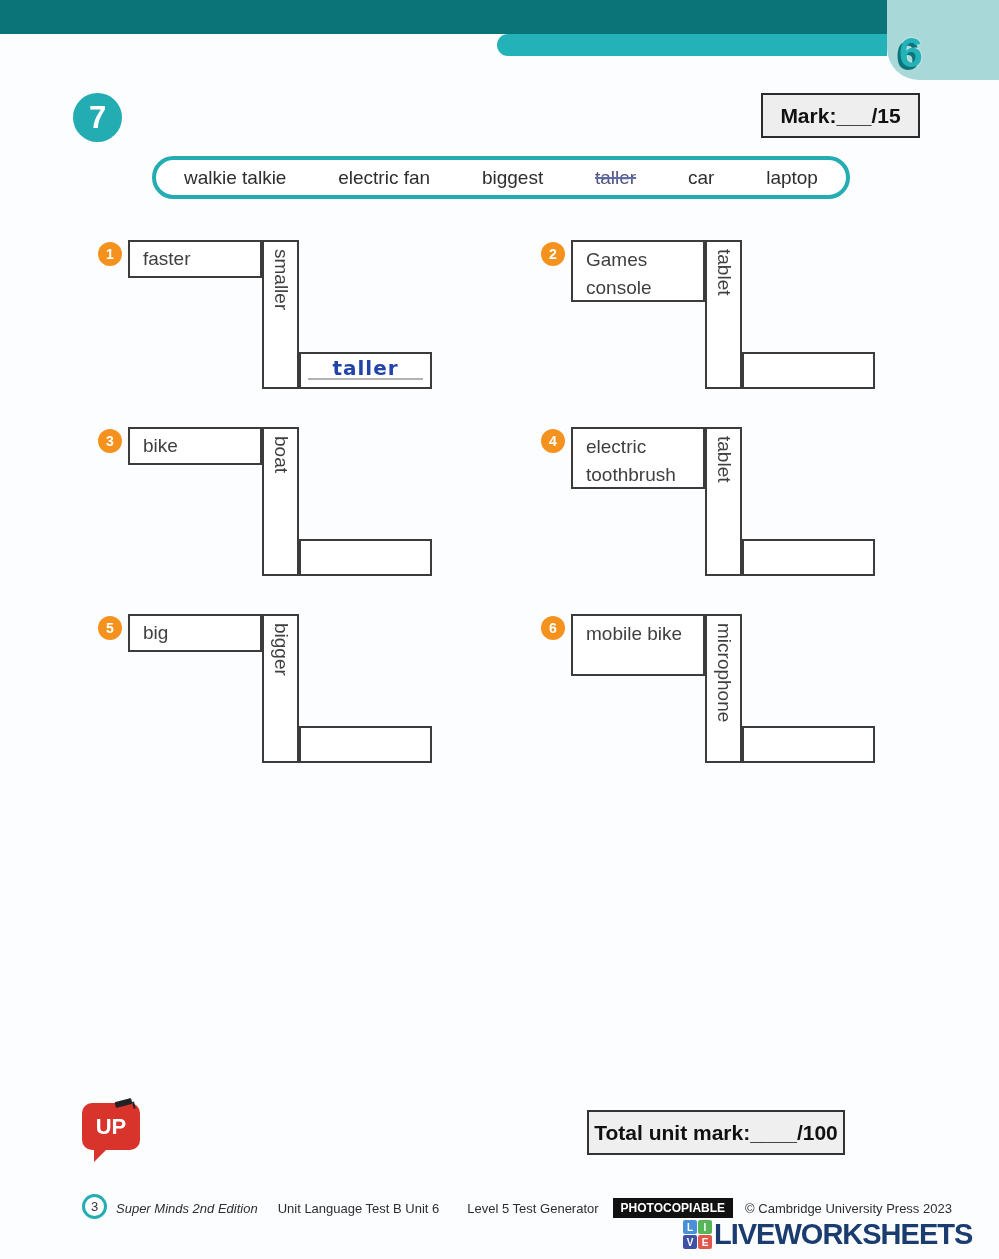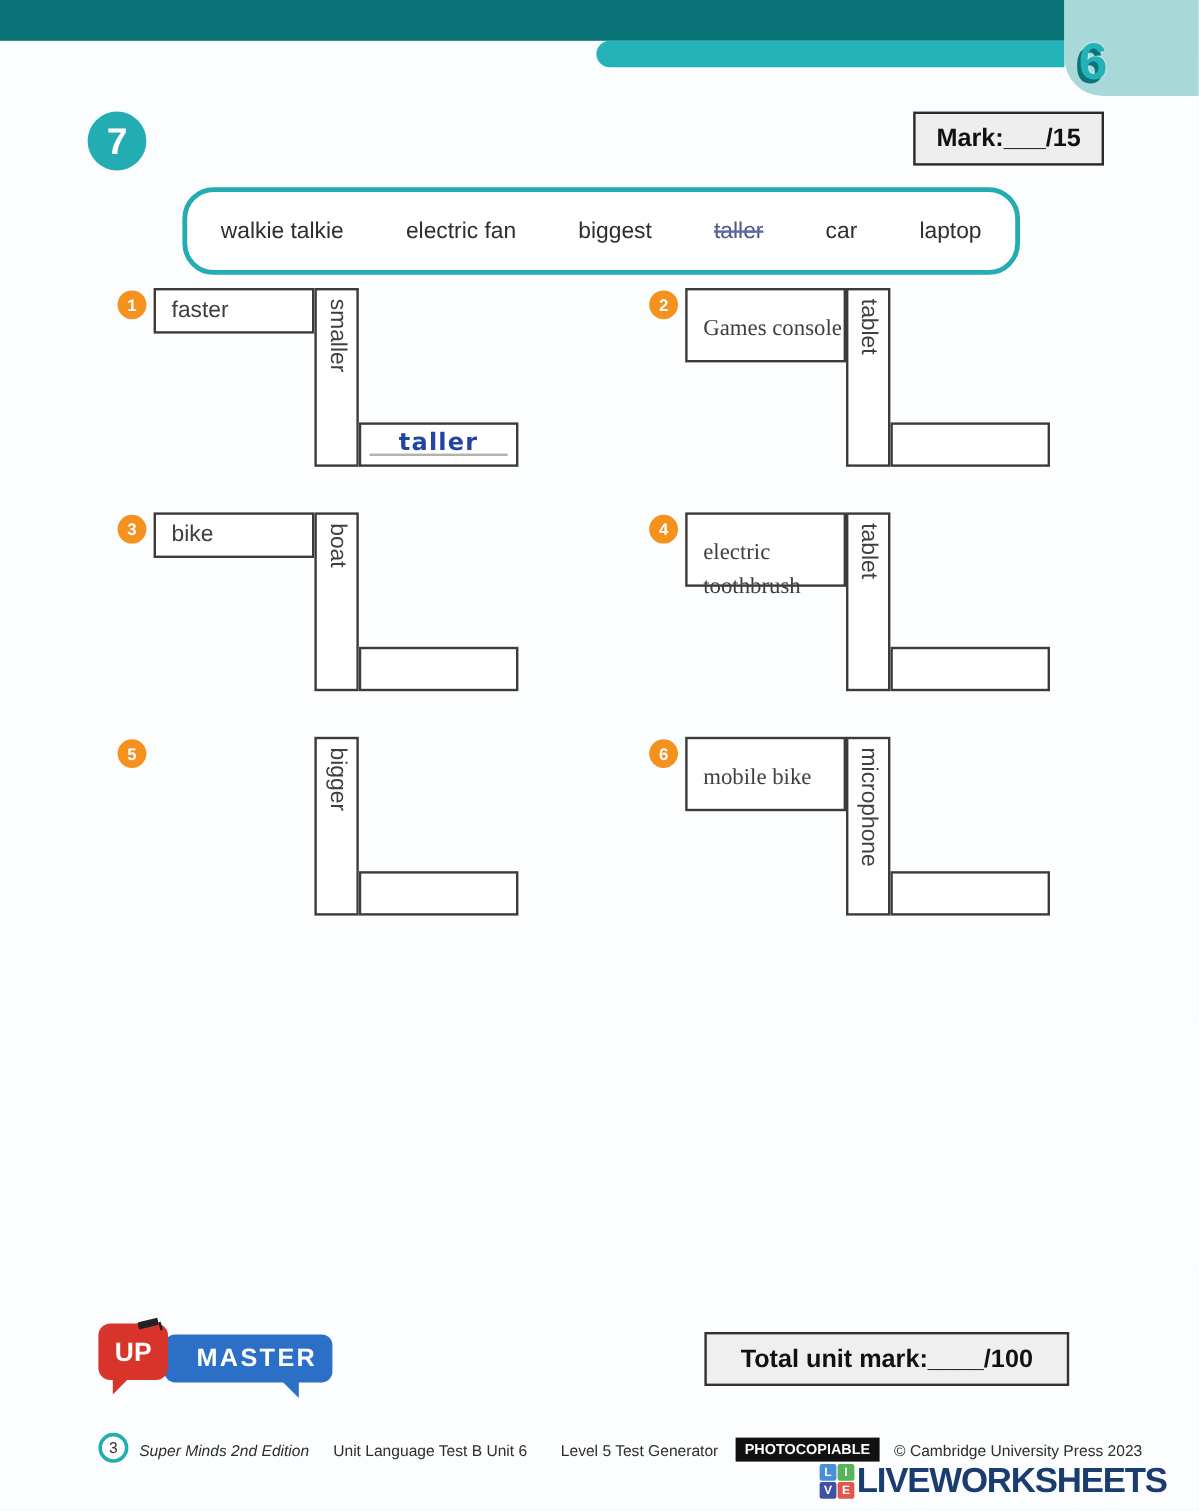--- a/index.html
+++ b/index.html
@@ -16,34 +16,34 @@
   
   .q-circle { position:absolute; left:73px; top:93px; width:49px; height:49px; border-radius:50%;
               background:#23acb2; color:#fff; font-size:31px; font-weight:bold;
               display:flex; align-items:center; justify-content:center; }
   .instruction { position:absolute; left:148px; top:107px; font-size:19px; font-weight:bold; color:#1d1d1d; }
   .mark-box { position:absolute; left:761px; top:93px; width:159px; height:45px; background:#eeeeee;
               border:2px solid #2b2b2b; display:flex; align-items:center; justify-content:center;
               font-size:21px; font-weight:bold; color:#111; }
 
   
-  .word-bank { position:absolute; left:152px; top:156px; width:698px; height:73px; background:#fff;
+  .word-bank { position:absolute; left:152px; top:156px; width:698px; height:43px; background:#fff;
                border:4px solid #23acb2; border-radius:26px; display:flex; align-items:center;
                justify-content:space-between; padding:0 28px; }
   .word-bank span { font-size:19px; color:#2e2e2e; }
   .word-bank span.struck { color:#55557d; text-decoration:line-through; text-decoration-color:#5b6bb0; text-decoration-thickness:2px; }
 
   
   .ex-group { position:absolute; width:334px; height:150px; }
   .ex-num { position:absolute; left:0; top:2px; width:24px; height:24px; border-radius:50%;
             background:#f5921e; color:#fff; font-size:14px; font-weight:bold;
             display:flex; align-items:center; justify-content:center; }
   .wordbox { position:absolute; left:30px; top:0; width:134px; height:38px; background:#fff;
              border:2px solid #3b3b3b; font-size:19px; color:#3f3f3f; line-height:33px; padding-left:13px; }
-  .wordbox.tall { height:62px; line-height:28px; padding-top:18px;font-family:Liberation Serif, serif; }
+  .wordbox.tall { height:62px; line-height:28px; padding-top:4px; }
   .vbox { position:absolute; left:164px; top:0; width:37px; height:149px; background:#fff;
           border:2px solid #3b3b3b; display:flex; justify-content:center; align-items:flex-start; }
   .vbox span { writing-mode:vertical-rl; font-size:19px; color:#3f3f3f; padding-top:7px; }
   .ansbox { position:absolute; left:201px; top:112px; width:133px; height:37px; background:#fff;
             border:2px solid #3b3b3b; display:flex; align-items:flex-end; justify-content:center; }
   .answer-underline { position:absolute; left:7px; right:7px; bottom:7px; border-bottom:2px solid #b2b2b2; }
   .answer-text { position:relative; font-family:"DejaVu Sans", sans-serif; font-weight:bold;
                  font-size:20px; color:#2243a8; letter-spacing:1px; padding-bottom:7px; }
 
   .g1 { left:98px;  top:240px; }
@@ -63,21 +63,21 @@
   .upm-red { position:absolute; left:2px; top:3px; width:58px; height:47px; background:#d8342c;
              border-radius:10px; display:flex; align-items:center; justify-content:center; z-index:2; }
   .upm-red .tail { position:absolute; left:12px; bottom:-12px; width:0; height:0;
                    border-top:14px solid #d8342c; border-right:14px solid transparent; }
   .upm-red span { color:#fff; font-weight:800; font-size:22px; }
   .upm-cap { position:absolute; top:-3px; right:8px; width:17px; height:6px; background:#222;
              transform:rotate(-14deg); border-radius:1px; z-index:3; }
   .upm-cap:after { content:""; position:absolute; right:-2px; top:4px; width:2px; height:7px; background:#222; }
 
   
-  .total-box { position:absolute; left:587px; top:1110px; width:304px; height:45px; background:#efefef;
+  .total-box { position:absolute; left:587px; top:1110px; width:258px; height:45px; background:#efefef;
                border:2px solid #333; display:flex; align-items:center; justify-content:center;
                font-size:21px; font-weight:bold; color:#111; }
 
   
   .pg-circle { position:absolute; left:82px; top:1194px; width:25px; height:25px; border-radius:50%;
                background:#fff; border:3px solid #23acb2; color:#333; font-size:13px;
                display:flex; align-items:center; justify-content:center; }
   .foot-row { position:absolute; left:116px; top:1198px; display:flex; align-items:center;
               font-size:13px; color:#2e2e2e; white-space:nowrap; }
   .foot-row .italic { font-style:italic; margin-right:20px; }
@@ -148,40 +148,37 @@
     <div class="ex-num">4</div>
     <div class="wordbox tall">electric toothbrush</div>
     <div class="vbox">
         <span>tablet</span>
       </div>
     <div class="ansbox"></div>
   </div>
 
   <div class="ex-group g5">
     <div class="ex-num">5</div>
+    <div class="wordbox">big</div>
     <div class="vbox">
         <span>bigger</span>
       </div>
     <div class="ansbox"></div>
   </div>
 
   <div class="ex-group g6">
     <div class="ex-num">6</div>
     <div class="wordbox tall">mobile bike</div>
     <div class="vbox">
         <span>microphone</span>
       </div>
     <div class="ansbox"></div>
   </div>
 
   <div class="upm">
-    <div class="upm-blue">
-      <span>MASTER</span>
-      <div class="tail"></div>
-    </div>
     <div class="upm-red">
       <span>UP</span>
       <div class="upm-cap"></div>
       <div class="tail"></div>
     </div>
   </div>
 
   <div class="total-box">Total unit mark:____/100</div>
 
   <div class="pg-circle">3</div>

